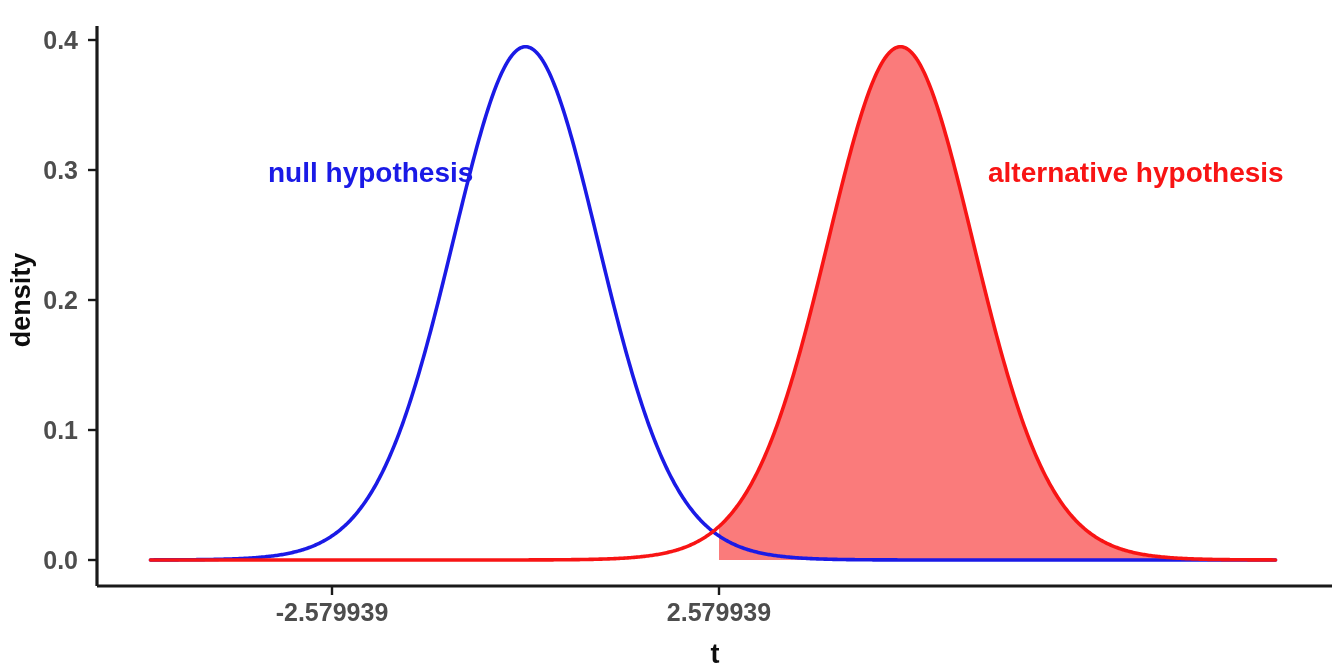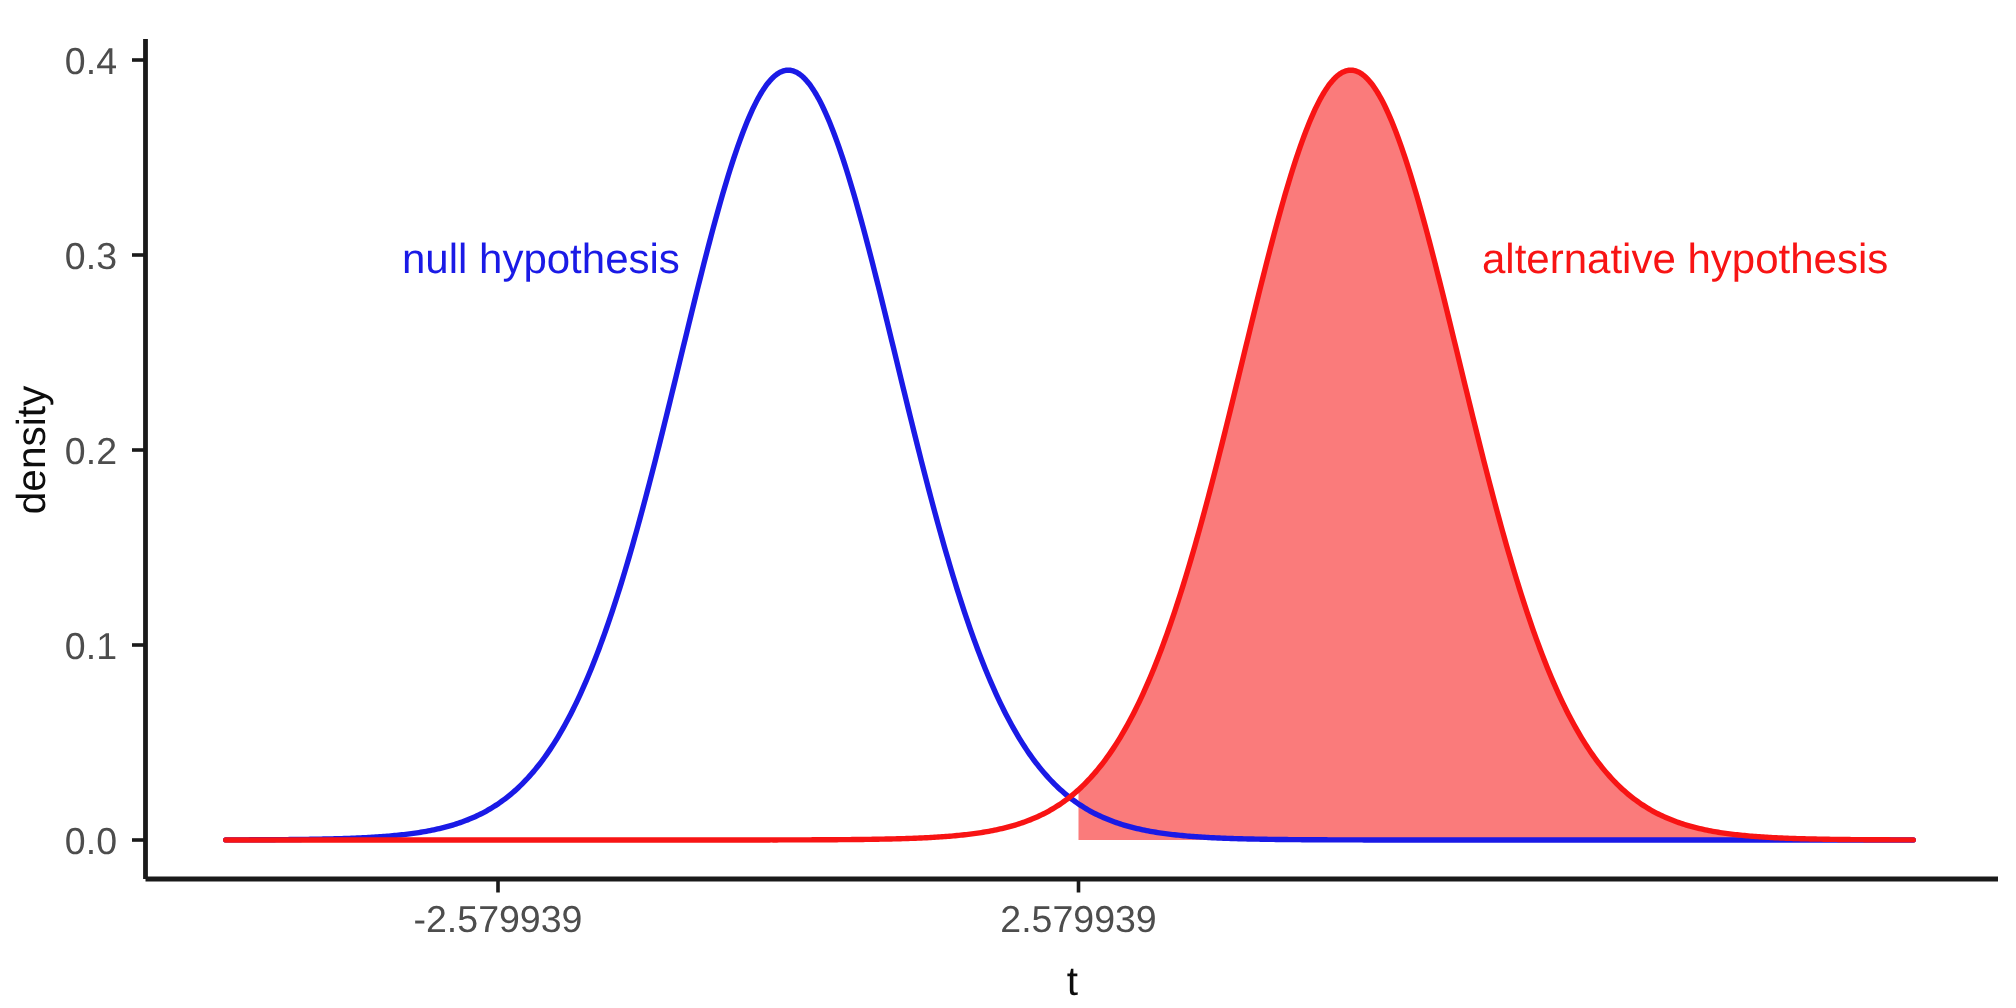--- a/index.html
+++ b/index.html
@@ -12,20 +12,21 @@
     width: 1344px;
     height: 672px;
     font-family: "Liberation Sans", sans-serif;
     overflow: hidden;
   }
   #plot-root {
     position: relative;
     width: 1344px;
     height: 672px;
     background: #ffffff;
+    font-weight: bold;
   }
   svg.plot-svg {
     position: absolute;
     left: 0;
     top: 0;
     width: 1344px;
     height: 672px;
     display: block;
   }
   .axis-line {

